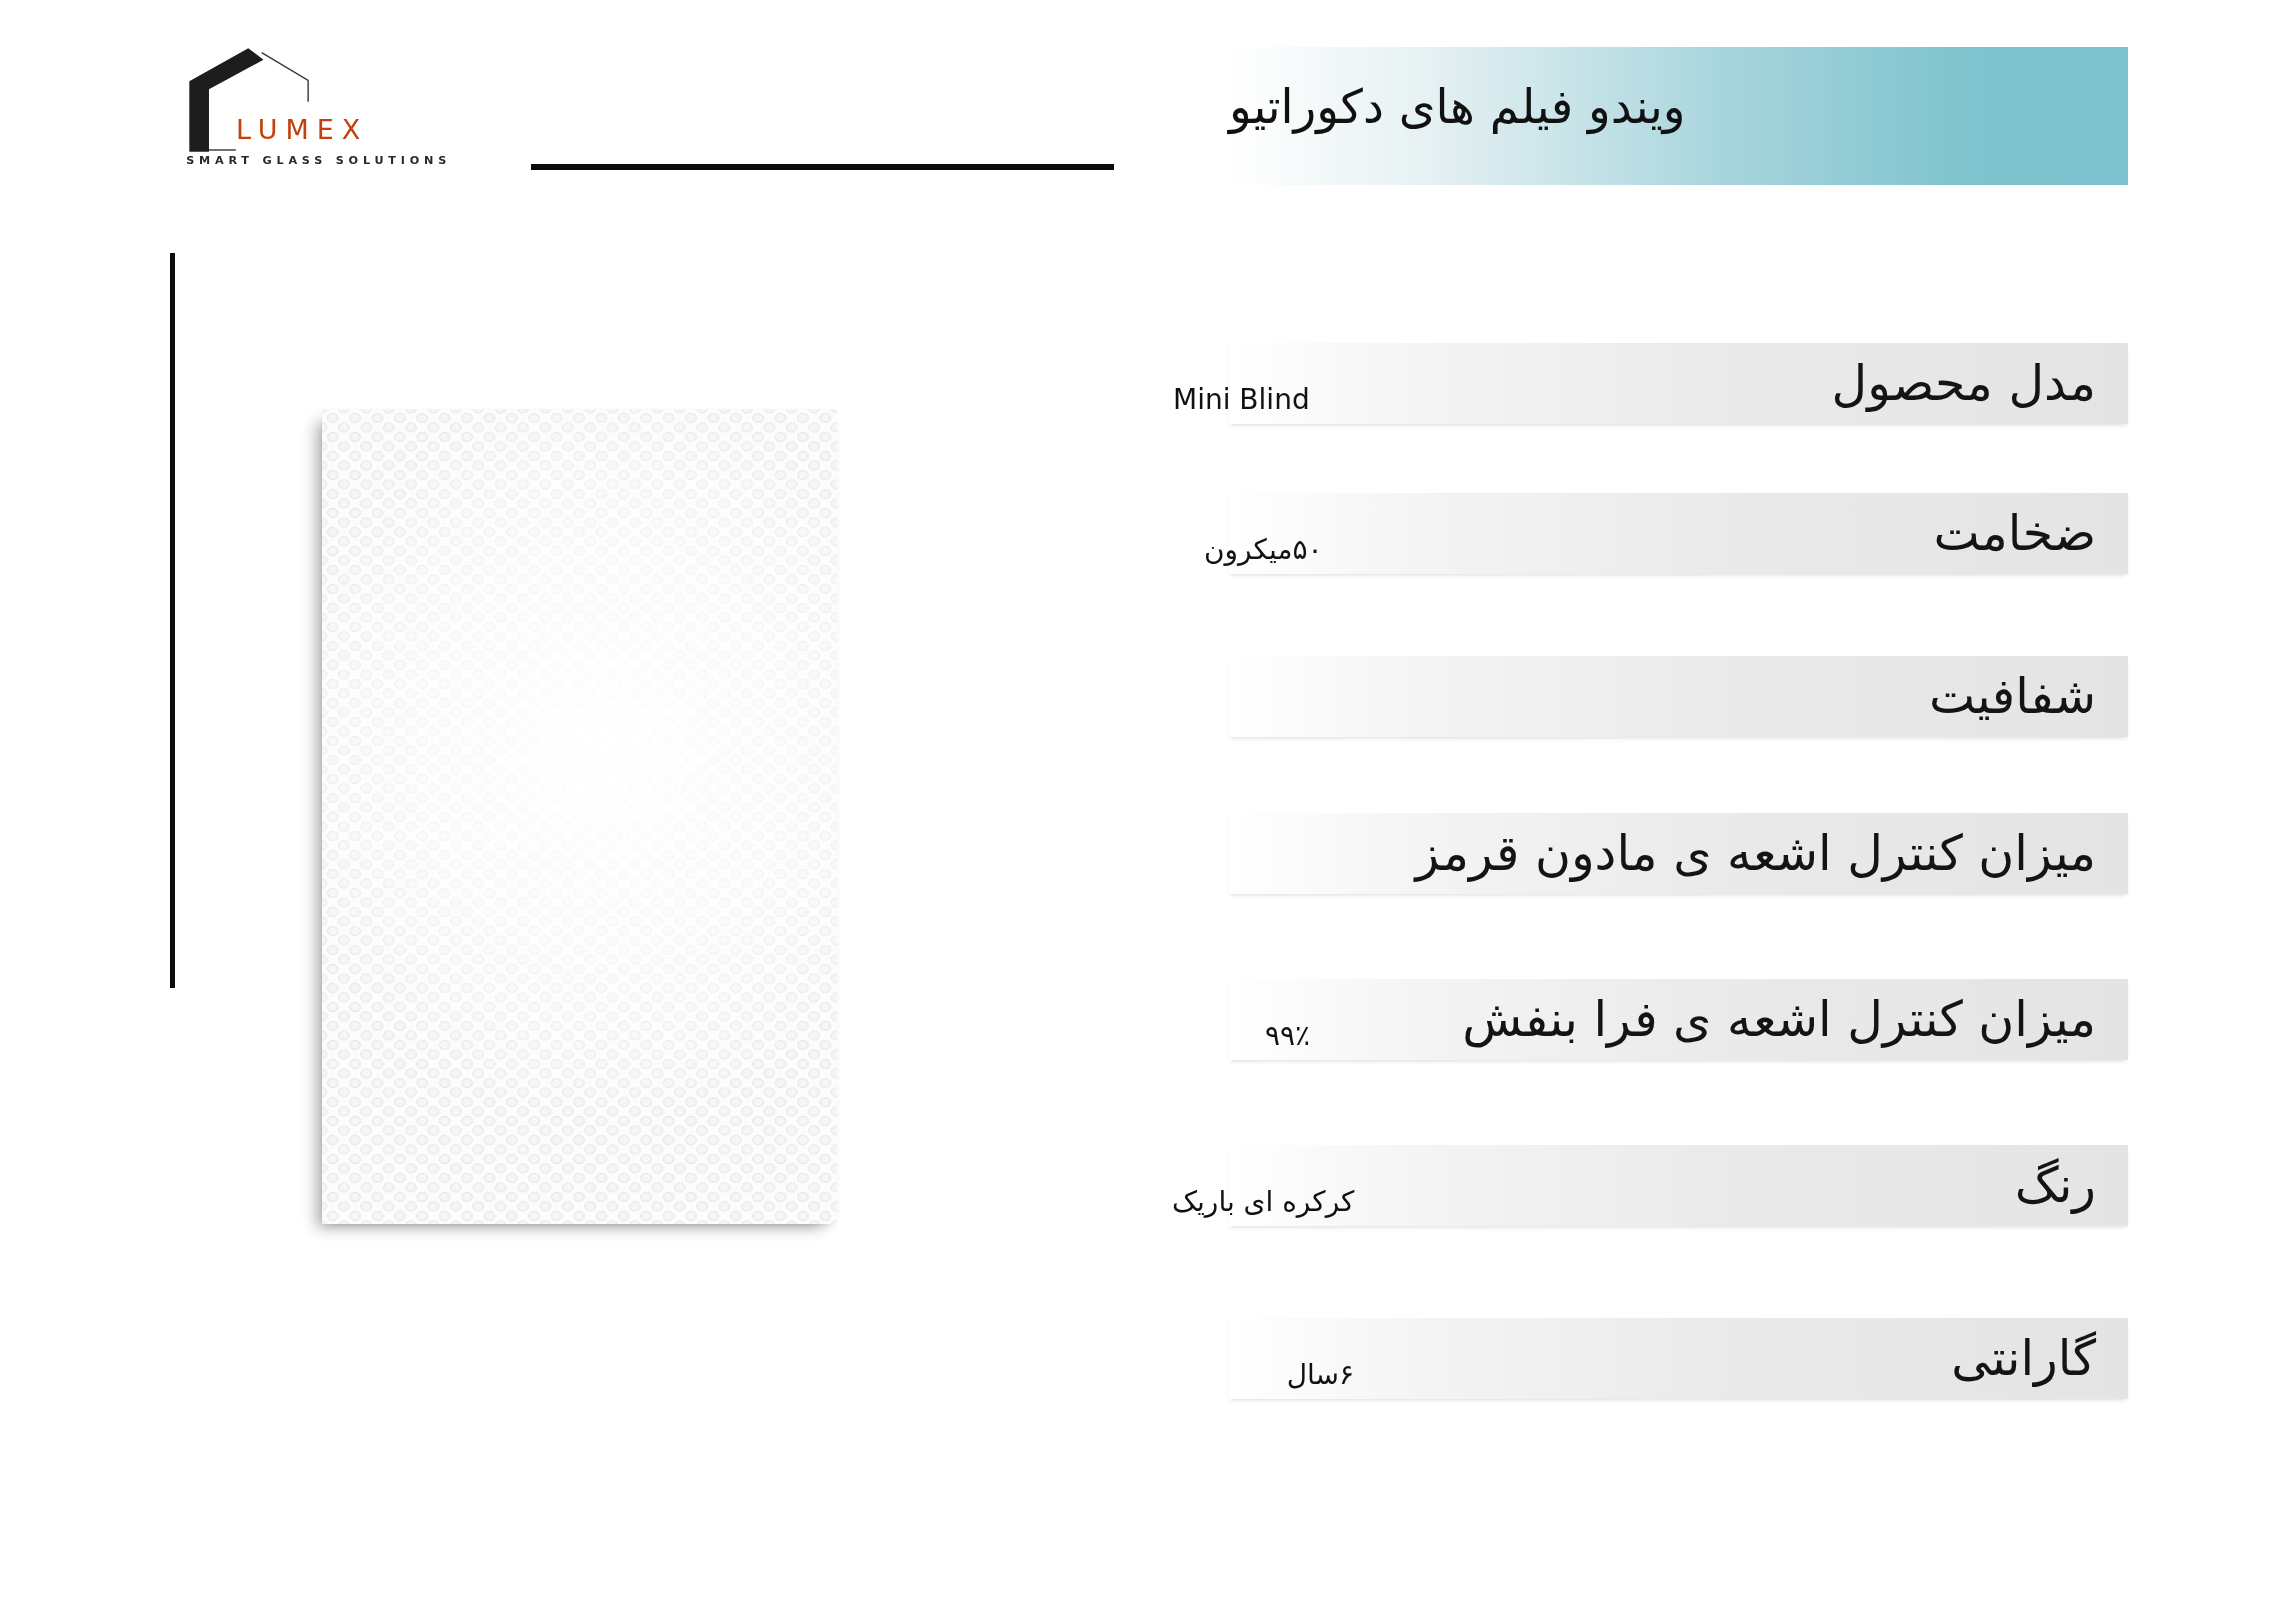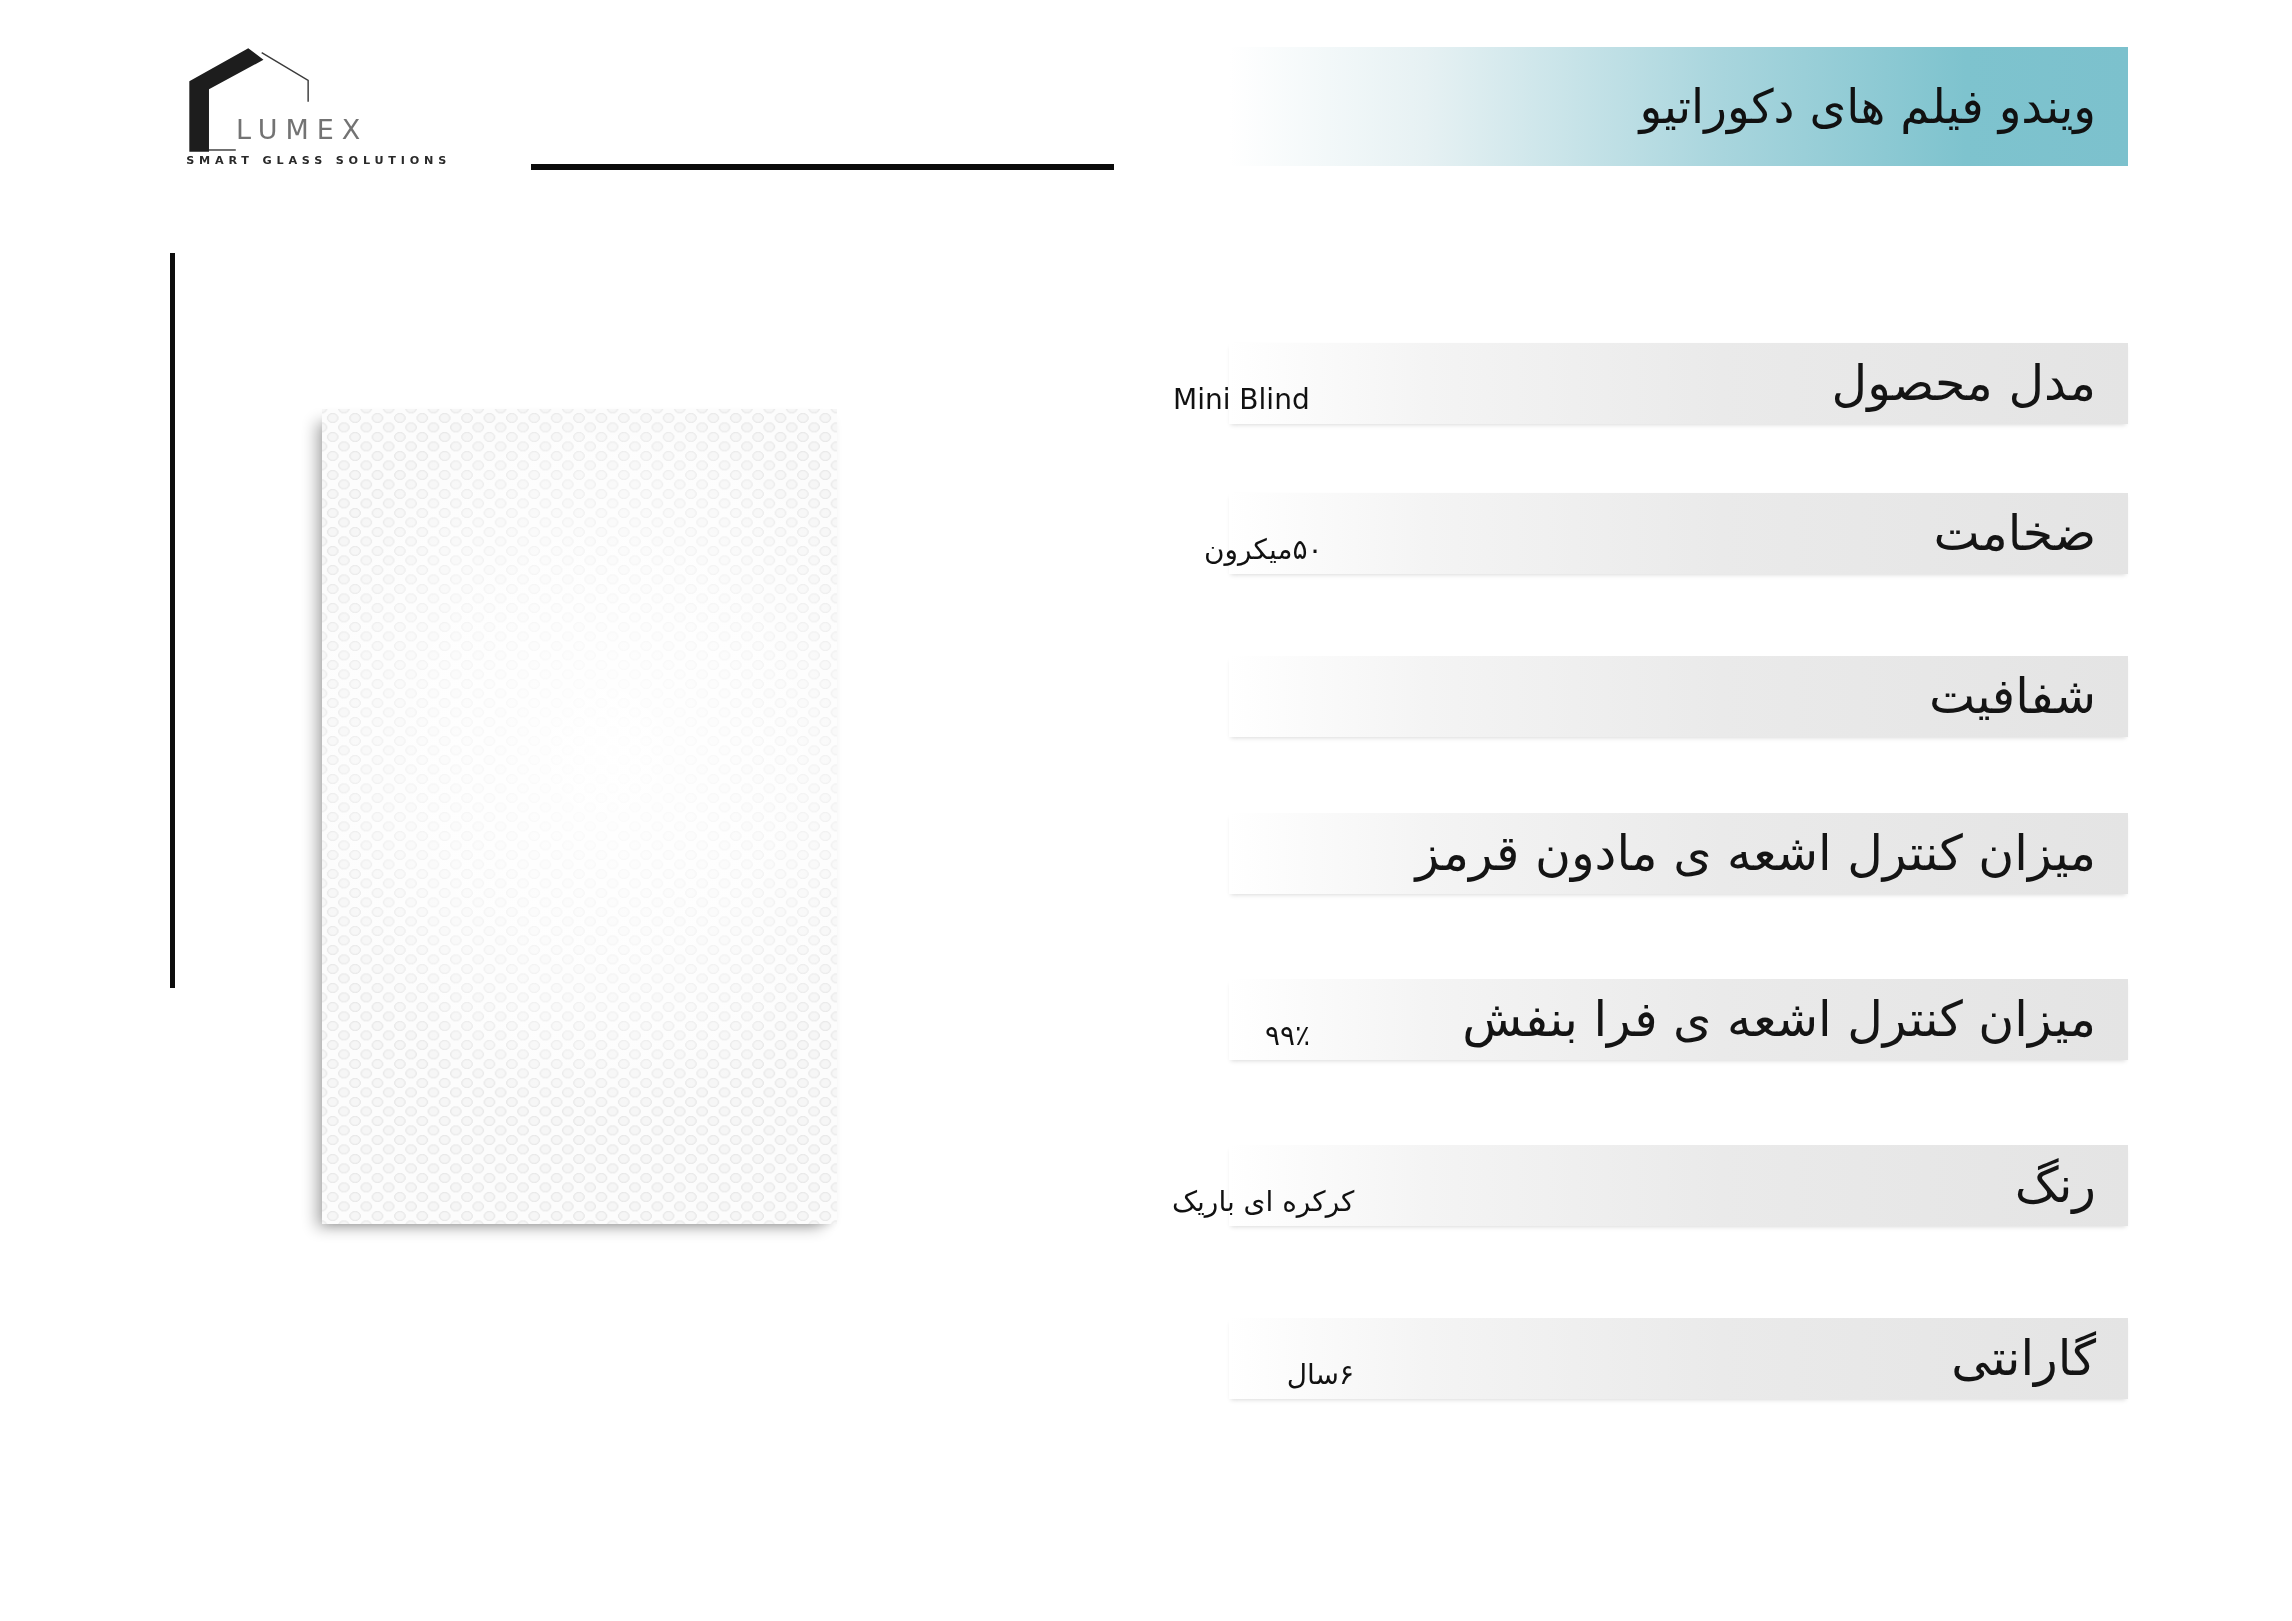--- a/index.html
+++ b/index.html
@@ -10,36 +10,35 @@
     overflow:hidden;
     font-family:"DejaVu Sans", sans-serif;
     color:#161616;
   }
   
   .logo{position:absolute;left:179px;top:41px;width:269px;height:134px;}
   .logo svg{position:absolute;left:0;top:0;}
   .logo-name{
     position:absolute;left:57px;top:73px;width:170px;
     font-family:"DejaVu Sans", sans-serif;
-    font-size:27px;font-weight:400;letter-spacing:8px;color:#737373;
+    font-size:27px;font-weight:400;letter-spacing:8px;color:#c2410c;
   }
   .logo-tagline{
     position:absolute;left:7.2px;top:113px;width:260px;
     font-size:11.2px;font-weight:700;letter-spacing:4.8px;color:#2a2a2a;
     white-space:nowrap;
   }
   
   .divider-h{
     position:absolute;left:531px;top:164px;width:583px;height:6.3px;
     background:#0b0b0b;
   }
   .banner{
-    position:absolute;left:1229px;top:47px;width:899px;height:119px;
+    position:absolute;left:1229px;top:47px;width:899px;height:138px;
     background:linear-gradient(to right,#ffffff 0%,#e6f1f3 22%,#a8d5dd 55%,#7ec3ce 82%,#7cc1cd 100%);
-    text-align:right;
   }
   .banner-title{
     display:inline-block;
     padding-right:32px;
     line-height:119px;
     font-size:47px;font-weight:500;color:#111111;
     direction:rtl;
   }
   
   .divider-v{

